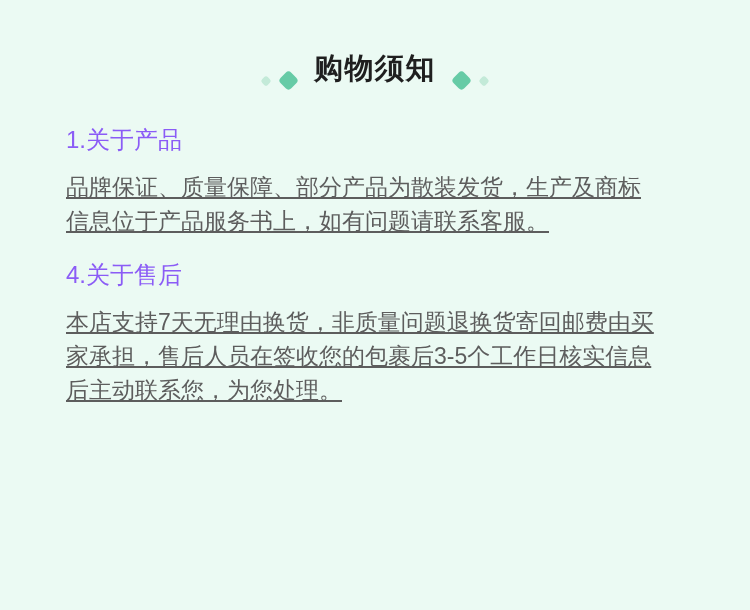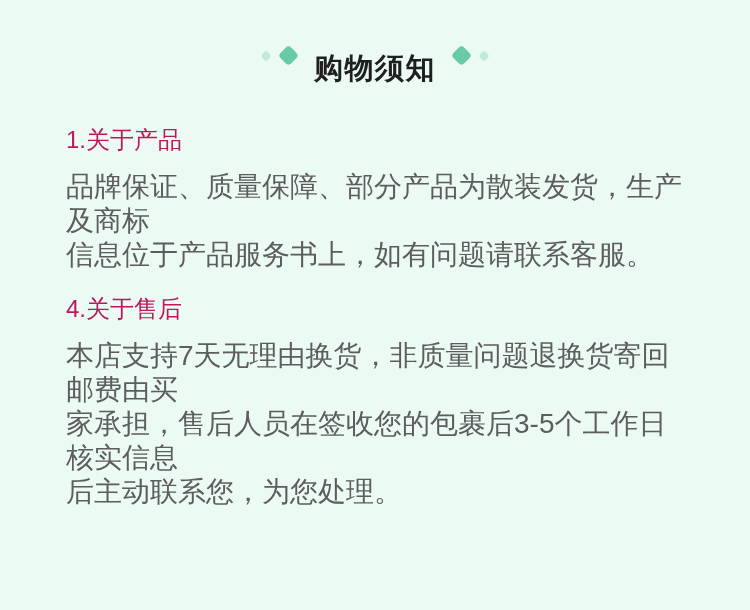--- a/index.html
+++ b/index.html
@@ -15,21 +15,21 @@
   }
   .page {
     width: 750px;
     height: 610px;
     box-sizing: border-box;
     padding-top: 48px;
   }
   
   .title-row {
     display: flex;
-    align-items: flex-start;
+    align-items: flex-end;
     justify-content: center;
     height: 40px;
     margin-bottom: 37px;
   }
   .title-text {
     font-size: 29px;
     font-weight: bold;
     color: #1f1f1f;
     letter-spacing: 1.5px;
     line-height: 40px;
@@ -61,30 +61,31 @@
   
   .content {
     padding: 0 62px 0 66px;
   }
   .section {
     margin-bottom: 22px;
   }
   .section-heading {
     font-size: 24px;
     font-weight: normal;
-    color: #be185d;
+    color: #8b5cf6;
     line-height: 30px;
     margin: 0 0 15px 0;
   }
   .section-body {
-    font-size: 28px;
+    font-size: 23px;
     color: #5d5d5d;
     line-height: 34px;
     margin: 0;
     white-space: pre-line;
+    text-decoration: underline;
   }
 </style>
 </head>
 <body>
 
 <div class="page">
 
   <div class="title-row">
     <span class="deco-left">
       <span class="diamond diamond-small"></span>

